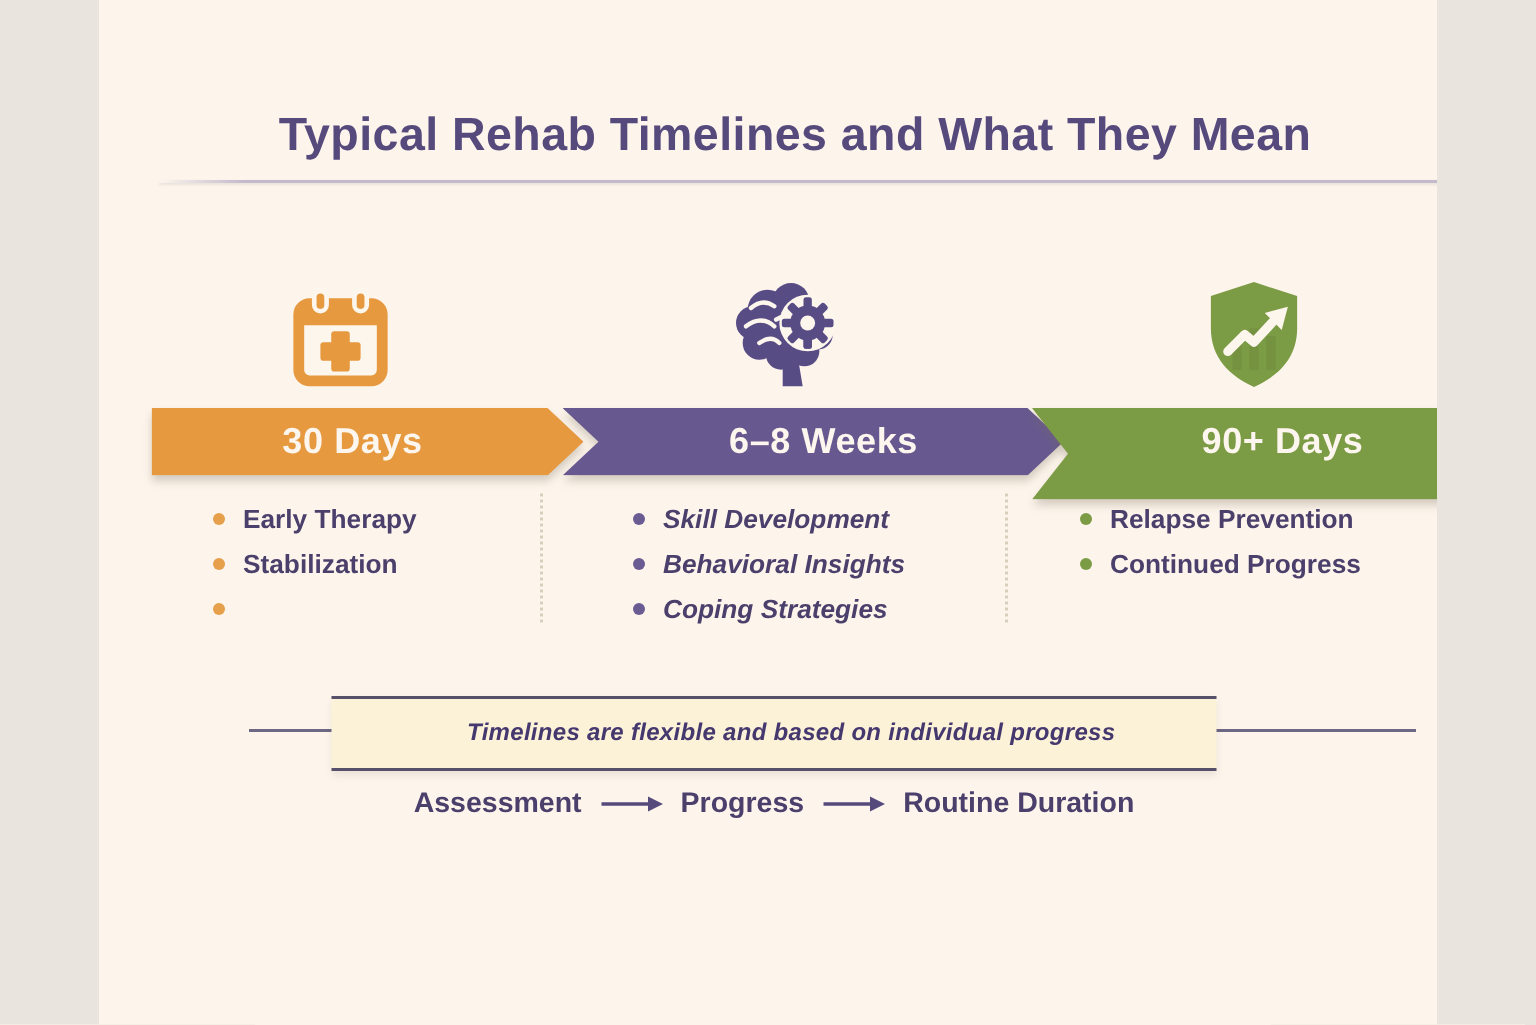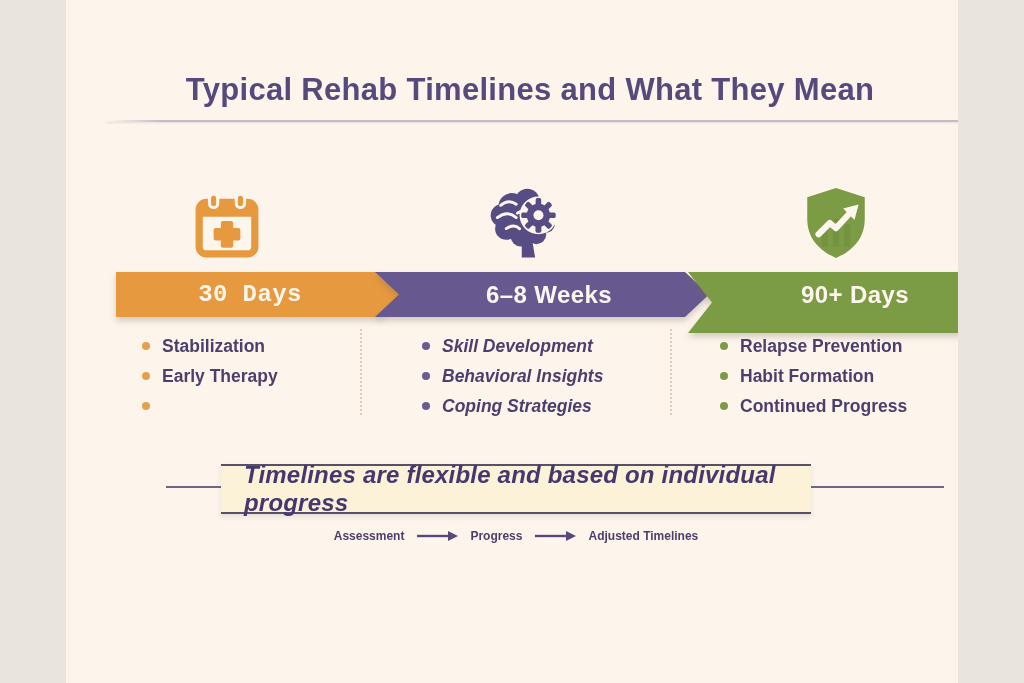--- a/index.html
+++ b/index.html
@@ -35,21 +35,21 @@
   .icon-brain{left:418px;top:182px;width:80px;height:80px;}
   .icon-shield{left:734px;top:185px;width:72px;height:76px;}
 
   
   .band-wrap{position:absolute;top:272px;height:45px;filter:drop-shadow(0 4px 3px rgba(120,105,90,.3));}
   .band{
     width:100%;height:100%;
     display:flex;align-items:center;justify-content:center;
     color:#FDF6EE;font-size:24px;font-weight:bold;letter-spacing:.4px;
   }
-  .band-wrap.b1{left:50px;width:268px;font-family:Liberation Mono, monospace;}
+  .band-wrap.b1{left:35px;width:268px;}
   .band-wrap.b2{left:309px;width:308px;}
   .band-wrap.b3{left:622px;width:294px;}
   .b1 .band{
     background:#E6993F;
     clip-path:polygon(0 0,calc(100% - 24px) 0,100% 50%,calc(100% - 24px) 100%,0 100%);
     padding-right:20px;
   }
   .b2 .band{
     background:#67598F;
     clip-path:polygon(0 0,calc(100% - 24px) 0,100% 50%,calc(100% - 24px) 100%,0 100%,24px 50%);
@@ -85,28 +85,28 @@
     background:#6F6884;
   }
   .note-box{
     position:absolute;top:464px;left:155px;width:590px;height:46px;
     background:#FBF2D7;
     border-top:2px solid #56506B;border-bottom:2px solid #56506B;
     box-shadow:0 3px 5px rgba(90,80,70,.12);
     display:flex;align-items:center;justify-content:center;
   }
   .note-text{
-    font-size:24px;font-style:italic;font-weight:bold;color:#45386F;letter-spacing:.2px;margin-left:23px;
+    font-size:16px;font-style:italic;font-weight:bold;color:#45386F;letter-spacing:.2px;margin-left:23px;
   }
 
   
   .flow{
     position:absolute;top:522px;left:155px;width:590px;height:28px;
     display:flex;align-items:center;justify-content:center;gap:11px;
-    font-size:12px;font-weight:600;color:#4B3F6B;
+    font-size:19px;font-weight:600;color:#4B3F6B;
   }
   .flow-arrow{flex:0 0 auto;display:block;}
 </style>
 </head>
 <body>
 
 <div class="canvas">
 
   <div class="title">Typical Rehab Timelines and What They Mean</div>
   <div class="title-rule"></div>
@@ -180,25 +180,25 @@
   <div class="band-wrap b2">
     <div class="band">6–8 Weeks</div>
   </div>
   <div class="band-wrap b3">
     <div class="band">90+ Days</div>
   </div>
 
   <div class="col c1">
     <div class="li">
         <span class="dot"></span>
+        <span>Early Therapy</span>
+      </div>
+    <div class="li">
+        <span class="dot"></span>
         <span>Stabilization</span>
-      </div>
-    <div class="li">
-        <span class="dot"></span>
-        <span>Early Therapy</span>
       </div>
     <div class="li">
         <span class="dot"></span>
       </div>
   </div>
   <div class="v-sep s1"></div>
   <div class="col c2">
     <div class="li">
         <span class="dot"></span>
         <span>Skill Development</span>
@@ -210,24 +210,20 @@
     <div class="li">
         <span class="dot"></span>
         <span>Coping Strategies</span>
       </div>
   </div>
   <div class="v-sep s2"></div>
   <div class="col c3">
     <div class="li">
         <span class="dot"></span>
         <span>Relapse Prevention</span>
-      </div>
-    <div class="li">
-        <span class="dot"></span>
-        <span>Habit Formation</span>
       </div>
     <div class="li">
         <span class="dot"></span>
         <span>Continued Progress</span>
       </div>
   </div>
 
   <div class="note-line"></div>
   <div class="note-box">
     <span class="note-text">Timelines are flexible and based on individual progress</span>
@@ -237,16 +233,16 @@
     <span>Assessment</span>
     <svg class="flow-arrow" width="44" height="12" viewBox="0 0 44 12">
       <line x1="2" y1="6" x2="33" y2="6" stroke="#564A7D" stroke-width="2.4"></line>
       <polygon points="33,1 43,6 33,11" fill="#564A7D"></polygon>
     </svg>
     <span>Progress</span>
     <svg class="flow-arrow" width="44" height="12" viewBox="0 0 44 12">
       <line x1="2" y1="6" x2="33" y2="6" stroke="#564A7D" stroke-width="2.4"></line>
       <polygon points="33,1 43,6 33,11" fill="#564A7D"></polygon>
     </svg>
-    <span>Adjusted Timelines</span>
+    <span>Routine Duration</span>
   </div>
 
 </div>
 
 </body></html>

